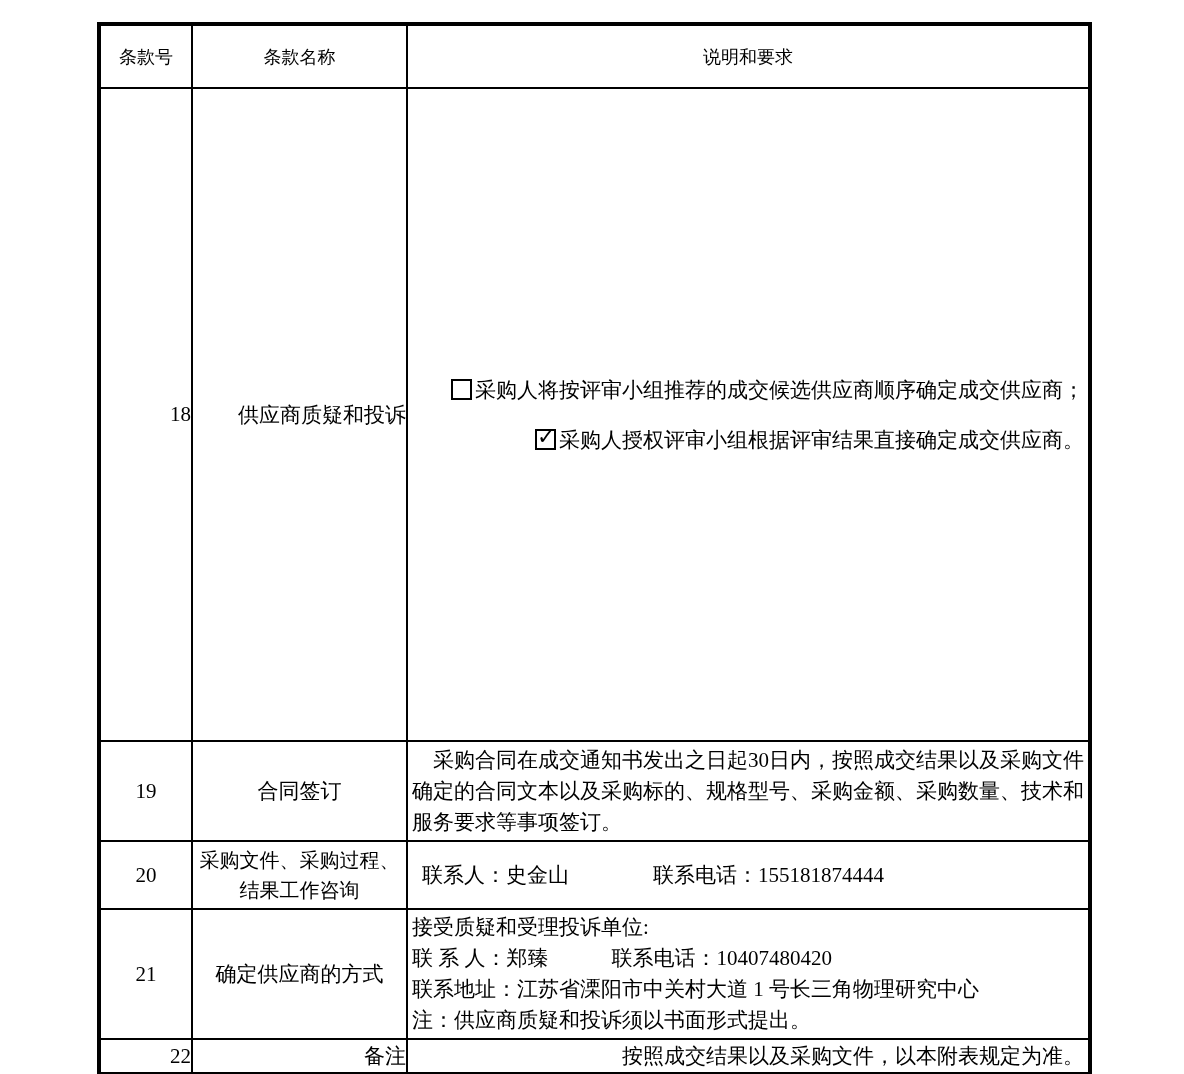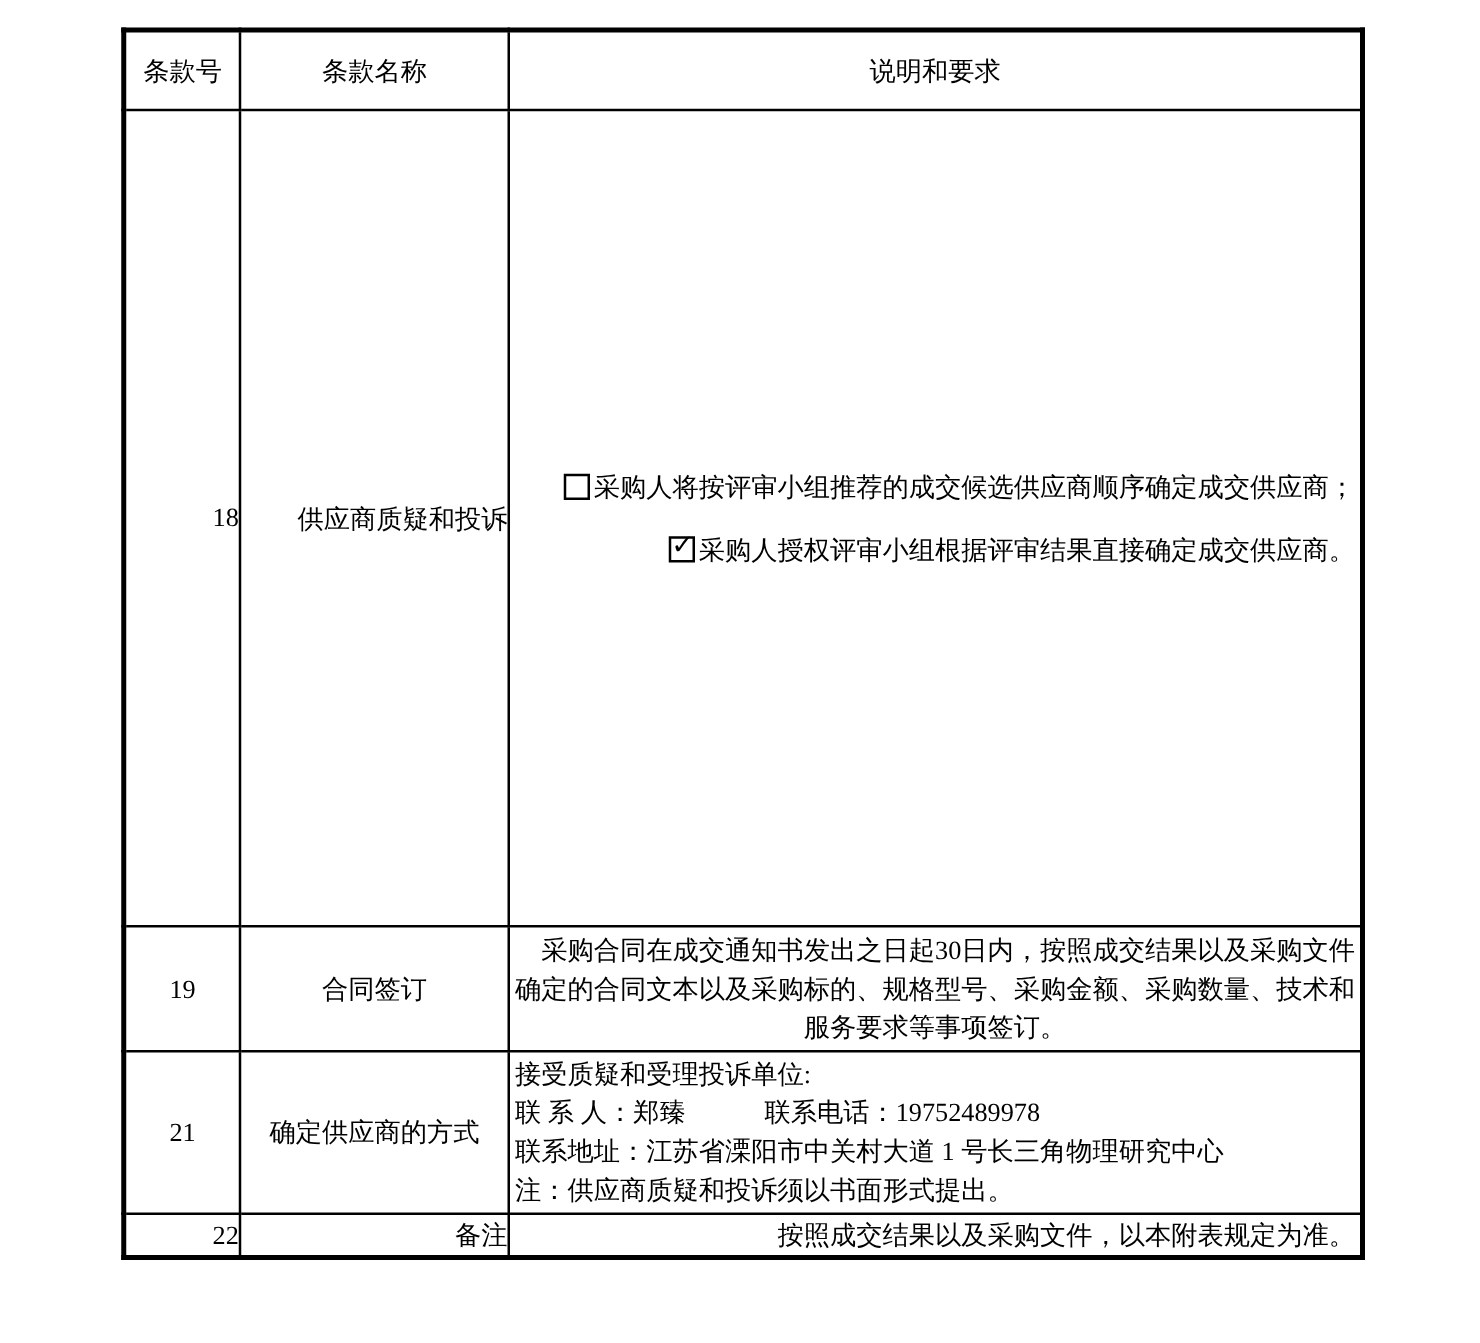--- a/index.html
+++ b/index.html
@@ -8,26 +8,26 @@
     font-family:"Liberation Serif","DejaVu Serif",serif;
     font-size:21px;
   }
   .page{position:relative;width:1184px;height:1074px;overflow:hidden;}
   table.clauses{
     position:absolute;left:97px;top:22px;
     width:991px;table-layout:fixed;border-collapse:collapse;
     border:4px solid #000;
   }
   th,td{border:2px solid #000;padding:0;}
-  th{font-weight:normal;font-size:21px;text-align:center;height:61px;}
+  th{font-weight:normal;font-size:18px;text-align:center;height:61px;}
   td.num{text-align:center;vertical-align:middle;}
   td.name{text-align:center;vertical-align:middle;white-space:pre-line;line-height:30px;}
   td.desc{text-align:left;vertical-align:middle;padding:2px 4px;}
   .row-18 td{height:647px;text-align:right;}
-  .row-19 td{height:94px;text-align:center;}
+  .row-19 td{height:94px;}
   .row-20 td{height:62px;}
   .row-21 td{height:122px;margin-left:11px;}
   .row-22 td{height:28px;text-align:right;}
   .row-20 td.name{font-size:20px;}
   .row-20 td.desc{padding-left:14px;}
   .line{line-height:31px;white-space:pre-wrap;}
   .row-22 .line{line-height:26px;}
   
   .opt{line-height:26px;white-space:nowrap;}
   .opt + .opt{margin-top:24px;}
@@ -76,27 +76,35 @@
       <tr class="row-19">
         <td class="num">19</td>
         <td class="name">合同签订</td>
         <td class="desc">
           <div class="line">　采购合同在成交通知书发出之日起30日内，按照成交结果以及采购文件</div>
           <div class="line">确定的合同文本以及采购标的、规格型号、采购金额、采购数量、技术和</div>
           <div class="line">服务要求等事项签订。</div>
         </td>
       </tr>
 
+      <tr class="row-20">
+        <td class="num">20</td>
+        <td class="name">采购文件、采购过程、
+结果工作咨询</td>
+        <td class="desc">
+          <div class="line">联系人：史金山　　　　联系电话：155181874444</div>
+        </td>
+      </tr>
 
       <tr class="row-21">
         <td class="num">21</td>
         <td class="name">确定供应商的方式</td>
         <td class="desc">
           <div class="line">接受质疑和受理投诉单位:</div>
-          <div class="line">联 系 人：郑臻　　　联系电话：19752489978</div>
+          <div class="line">联 系 人：郑臻　　　联系电话：10407480420</div>
           <div class="line">联系地址：江苏省溧阳市中关村大道 1 号长三角物理研究中心</div>
           <div class="line">注：供应商质疑和投诉须以书面形式提出。</div>
         </td>
       </tr>
 
       <tr class="row-22">
         <td class="num">22</td>
         <td class="name">备注</td>
         <td class="desc">
           <div class="line">　按照成交结果以及采购文件，以本附表规定为准。</div>

